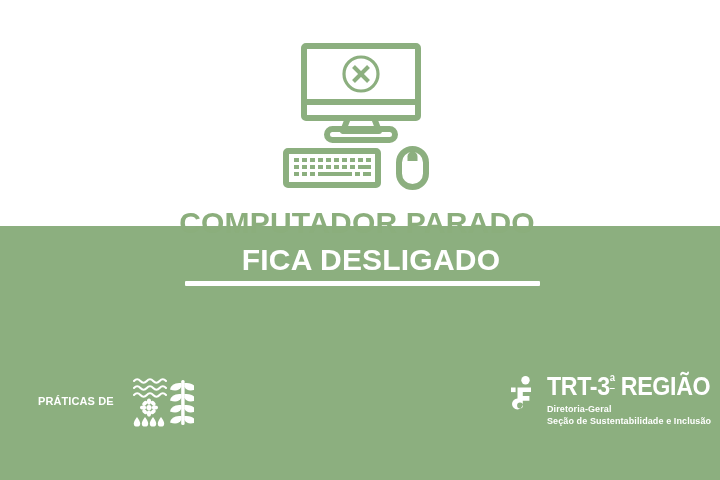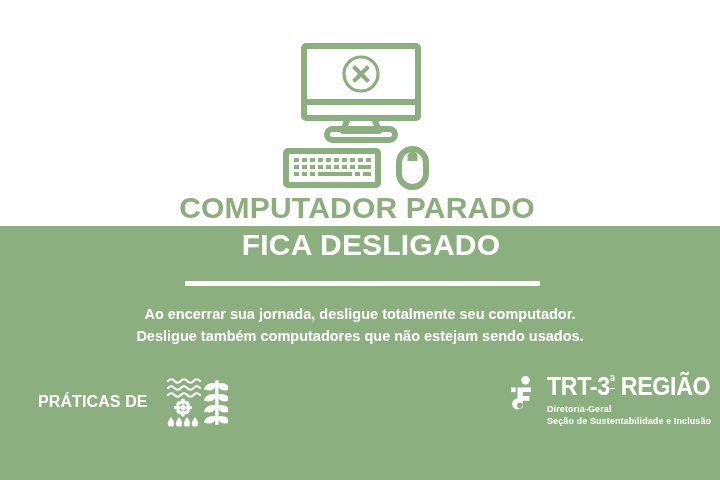--- a/index.html
+++ b/index.html
@@ -40,21 +40,21 @@
     top: 32px;
     width: 160px;
     height: 160px;
   }
   #icon-wrap svg { display: block; }
 
   
   #headline {
     position: absolute;
     left: 0;
-    top: 193px;
+    top: 208px;
     width: 720px;
     text-align: center;
     line-height: 1.02;
   }
   .hl-line {
     display: block;
     font-size: 30px;
     font-weight: bold;
     letter-spacing: 0.2px;
     white-space: nowrap;
@@ -98,21 +98,21 @@
   #sustainability-block {
     position: absolute;
     left: 38px;
     top: 376px;
     display: flex;
     align-items: center;
     gap: 18px;
   }
   #sustainability-text {
     color: #FFFFFF;
-    font-size: 16px;
+    font-size: 11px;
     font-weight: bold;
     line-height: 1.42;
     letter-spacing: 0.1px;
   }
   #sustainability-text span { display: block; white-space: nowrap; }
   #sustainability-icon { width: 62px; height: 52px; }
   #sustainability-icon svg { display: block; }
 
   
   #trt-logo {
@@ -213,24 +213,20 @@
     </svg>
   </div>
 
   <div id="headline">
     <span class="hl-line" id="headline-top">COMPUTADOR PARADO</span>
     <span class="hl-line" id="headline-bottom">FICA DESLIGADO</span>
   </div>
 
   <div id="rule"></div>
 
-  <div id="body-copy">
-    <span>Ao encerrar sua jornada, desligue totalmente seu computador.</span>
-    <span>Desligue também computadores que não estejam sendo usados.</span>
-  </div>
 
   <div id="sustainability-block">
     <div id="sustainability-text">
       <span>PRÁTICAS DE</span>
     </div>
     <div id="sustainability-icon">
       <svg width="62" height="52" viewBox="0 0 62 52" xmlns="http://www.w3.org/2000/svg">
 
         <g fill="none" stroke="#FFFFFF" stroke-width="2.1" stroke-linecap="round">
           <path d="M2 5 q3.2 -3.4 6.4 0 q3.2 3.4 6.4 0 q3.2 -3.4 6.4 0 q3.2 3.4 6.4 0 q3.2 -3.4 6.4 0"></path>

